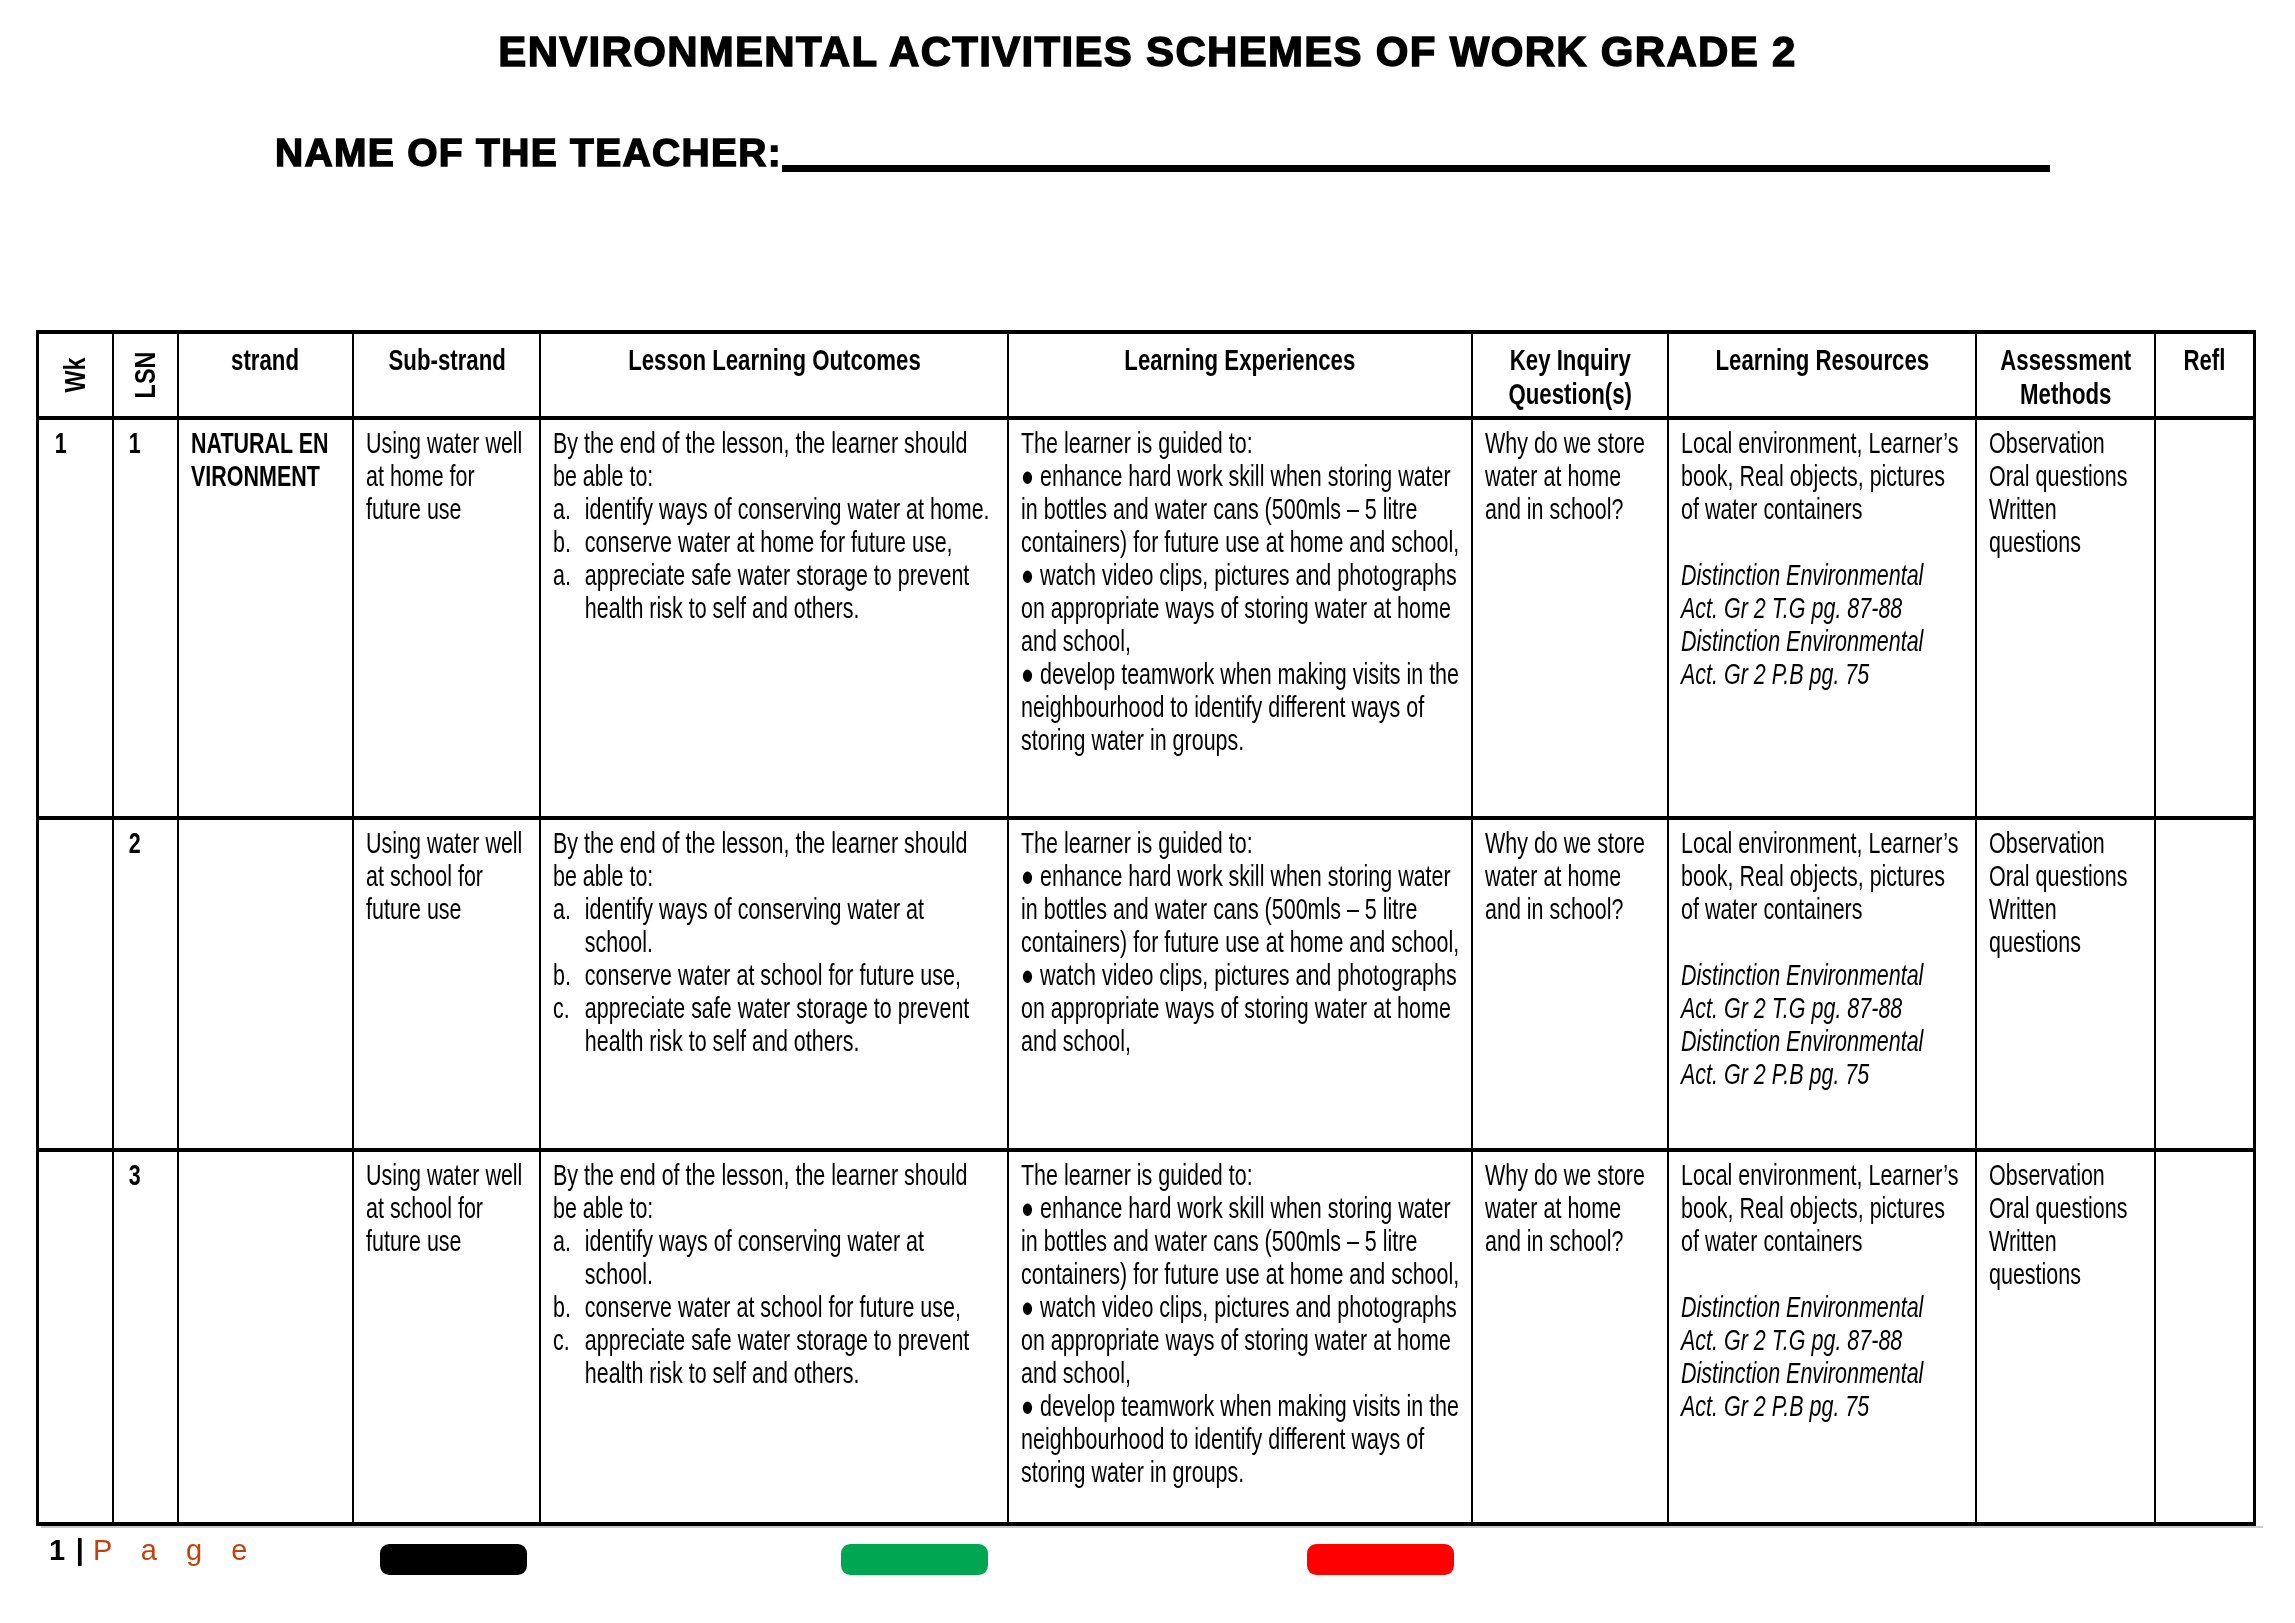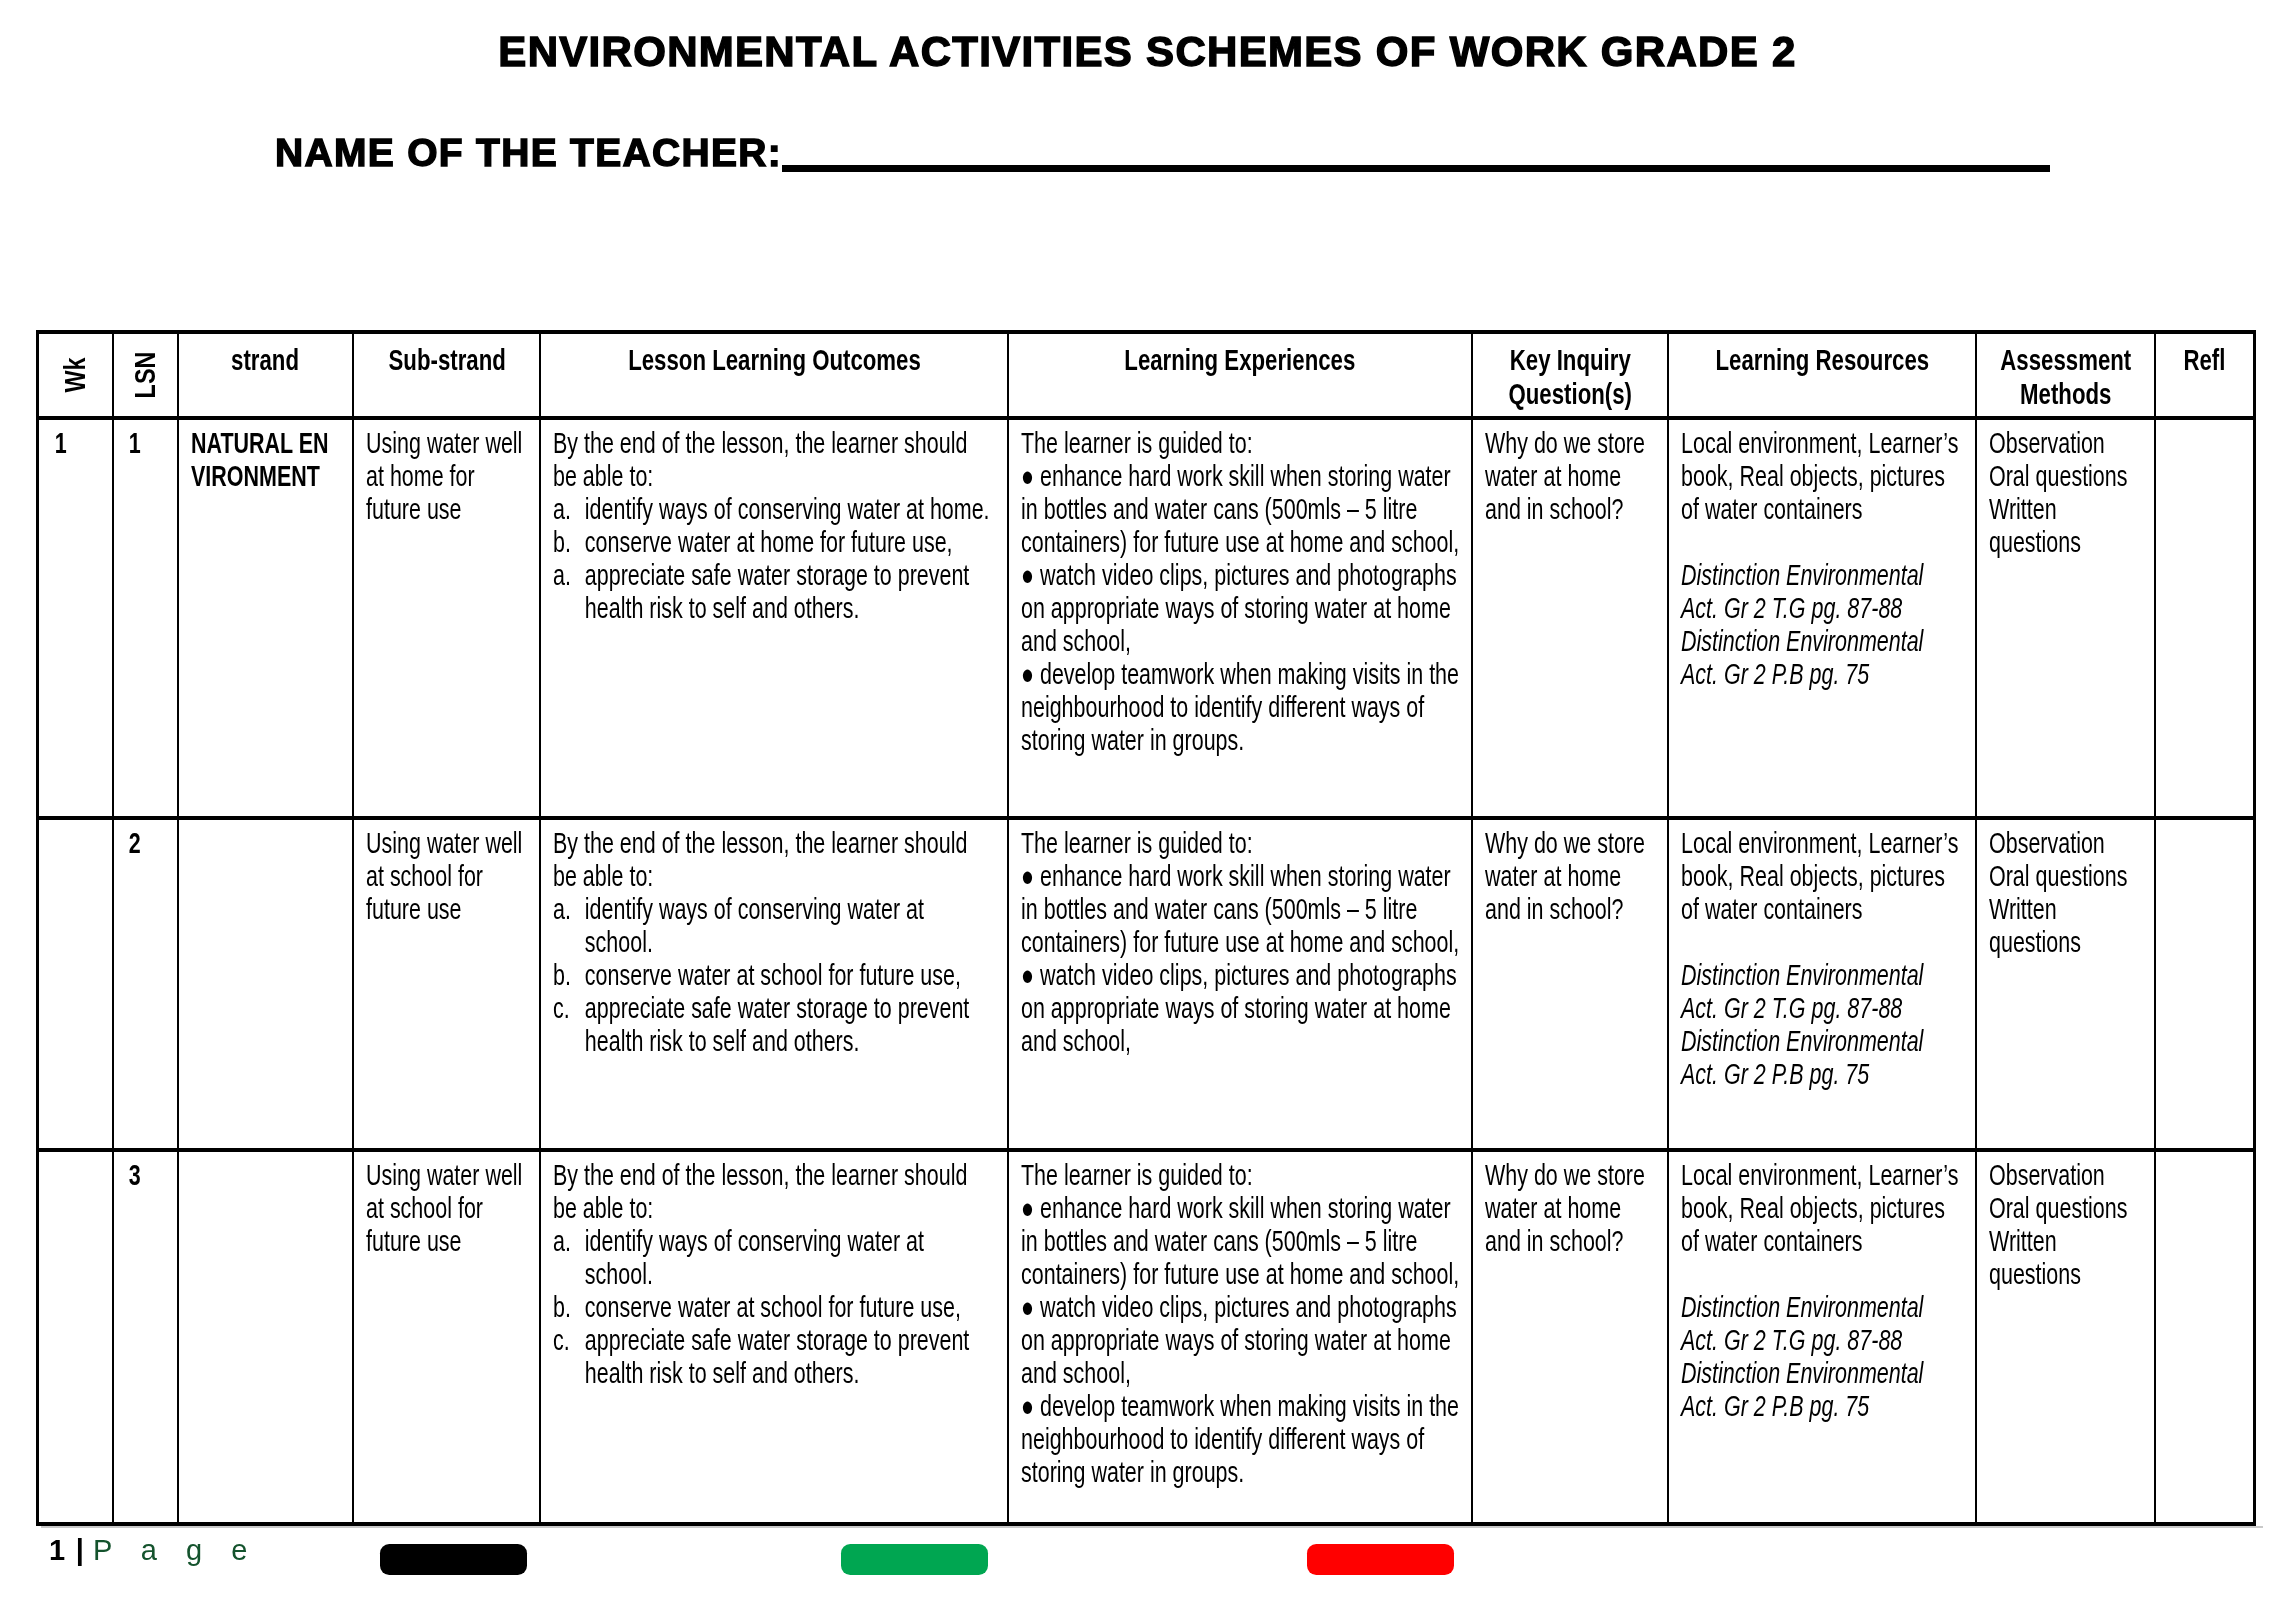--- a/index.html
+++ b/index.html
@@ -49,21 +49,21 @@
   .exp{margin:0;}
   .bullet::before{content:"\25CF  ";}
   .refs{margin-top:33px;}
   .ref{font-style:italic;}
 
   
   .footer-rule{position:absolute;left:41px;top:1526px;width:2222px;height:2px;background:#c9c9c9;}
   .page-num{position:absolute;left:49px;top:1534px;font-size:29px;display:flex;align-items:center;}
   .page-num .pn{font-weight:700;}
   .page-num .pipe{font-weight:700;margin:0 9.2px 0 10.5px;}
-  .page-num .pg{color:#14532d;letter-spacing:10.5px;text-align:center;}
+  .page-num .pg{color:#c2410c;letter-spacing:10.5px;text-align:center;}
   .bar{position:absolute;top:1544px;height:31px;width:147px;border-radius:9.2px;}
   .bar.b1{left:380px;}
   .bar.b2{left:841px;}
   .bar.b3{left:1307px;}
 </style>
 </head>
 <body>
 
 <div class="page">
 

